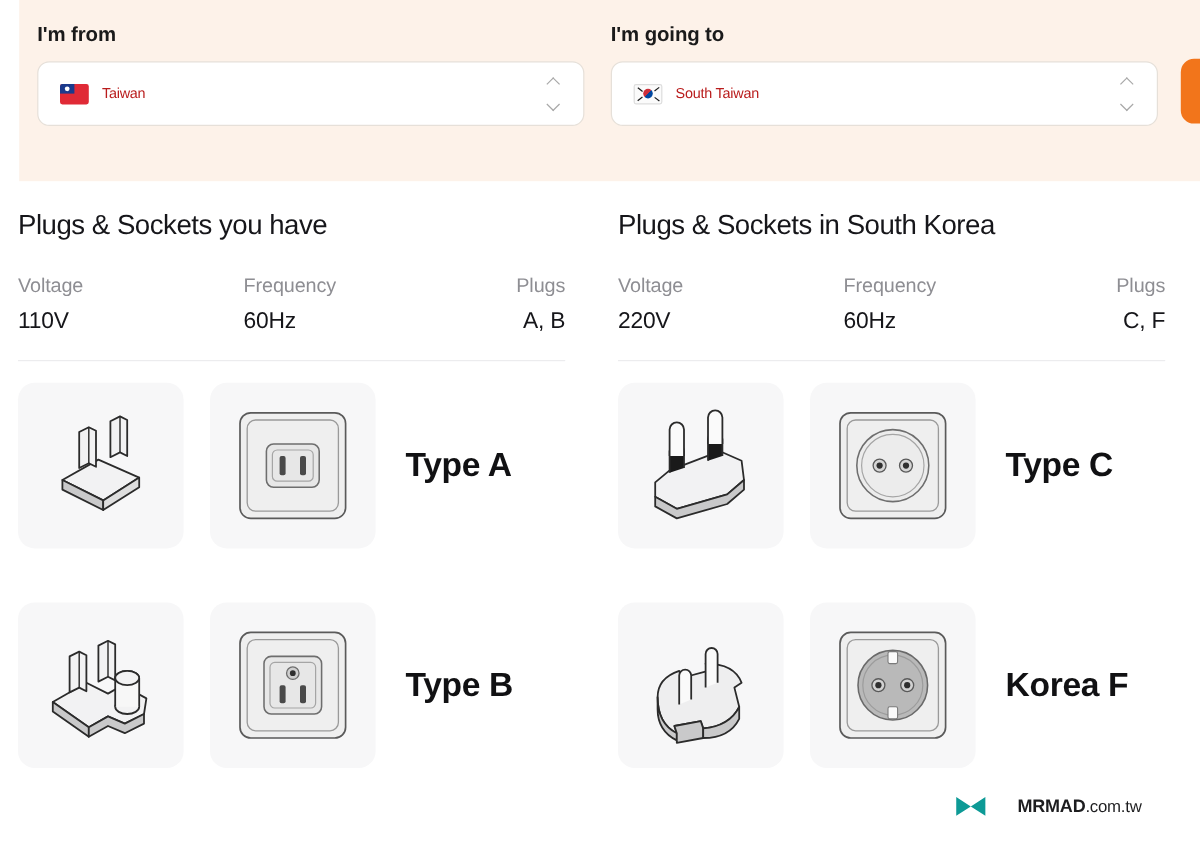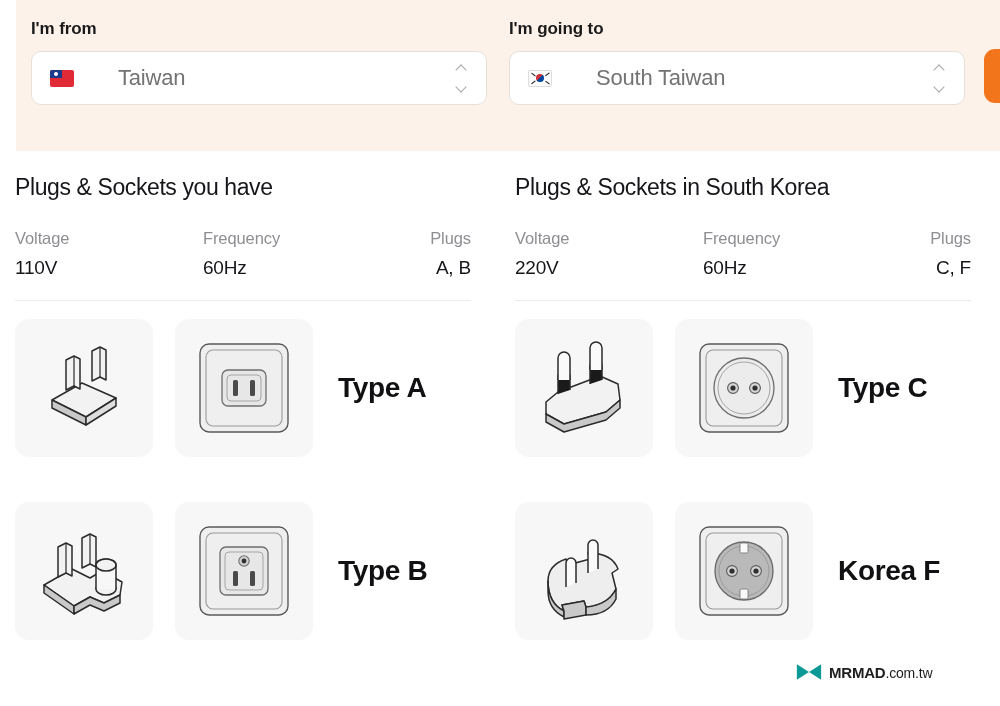--- a/index.html
+++ b/index.html
@@ -61,24 +61,23 @@
   }
   .flag-kr .kr-bar {
     position: absolute; width: 4.5px; height: 1.2px; background: #1a1a1a;
   }
   .flag-kr .kr-b1 { left: 1.5px; top: 3.5px; transform: rotate(38deg); }
   .flag-kr .kr-b2 { left: 1.5px; top: 11.5px; transform: rotate(-38deg); }
   .flag-kr .kr-b3 { right: 1.5px; top: 3.5px; transform: rotate(-38deg); }
   .flag-kr .kr-b4 { right: 1.5px; top: 11.5px; transform: rotate(38deg); }
 
   .select-value {
-    font-size: 22px;
-    color: #737373;
+    font-size: 12px;
+    color: #b91c1c;
     letter-spacing: -0.2px;
-    margin-left: 33px;
   }
   .stepper {
     position: absolute; right: 18px; top: 50%;
     transform: translateY(-50%);
     width: 14px; height: 26px;
     display: flex; flex-direction: column;
     align-items: center; justify-content: space-between;
   }
   .chev { width: 11px; height: 7px; position: relative; }
   .chev::before {
@@ -168,20 +167,21 @@
     left: 796px; top: 662px;
     display: flex; align-items: center;
   }
   .watermark-mark { width: 26px; height: 20px; margin-right: 7px; flex: 0 0 auto; }
   .watermark-text {
     font-size: 15px;
     font-weight: 700;
     color: #1d1d1f;
     letter-spacing: -0.2px;
     white-space: nowrap;
+    margin-left: 19px;
   }
   .watermark-text .tld { font-weight: 400; font-size: 14px; }
 </style>
 </head>
 <body>
 
 <div id="root">
 
   <div class="header-band">
 

